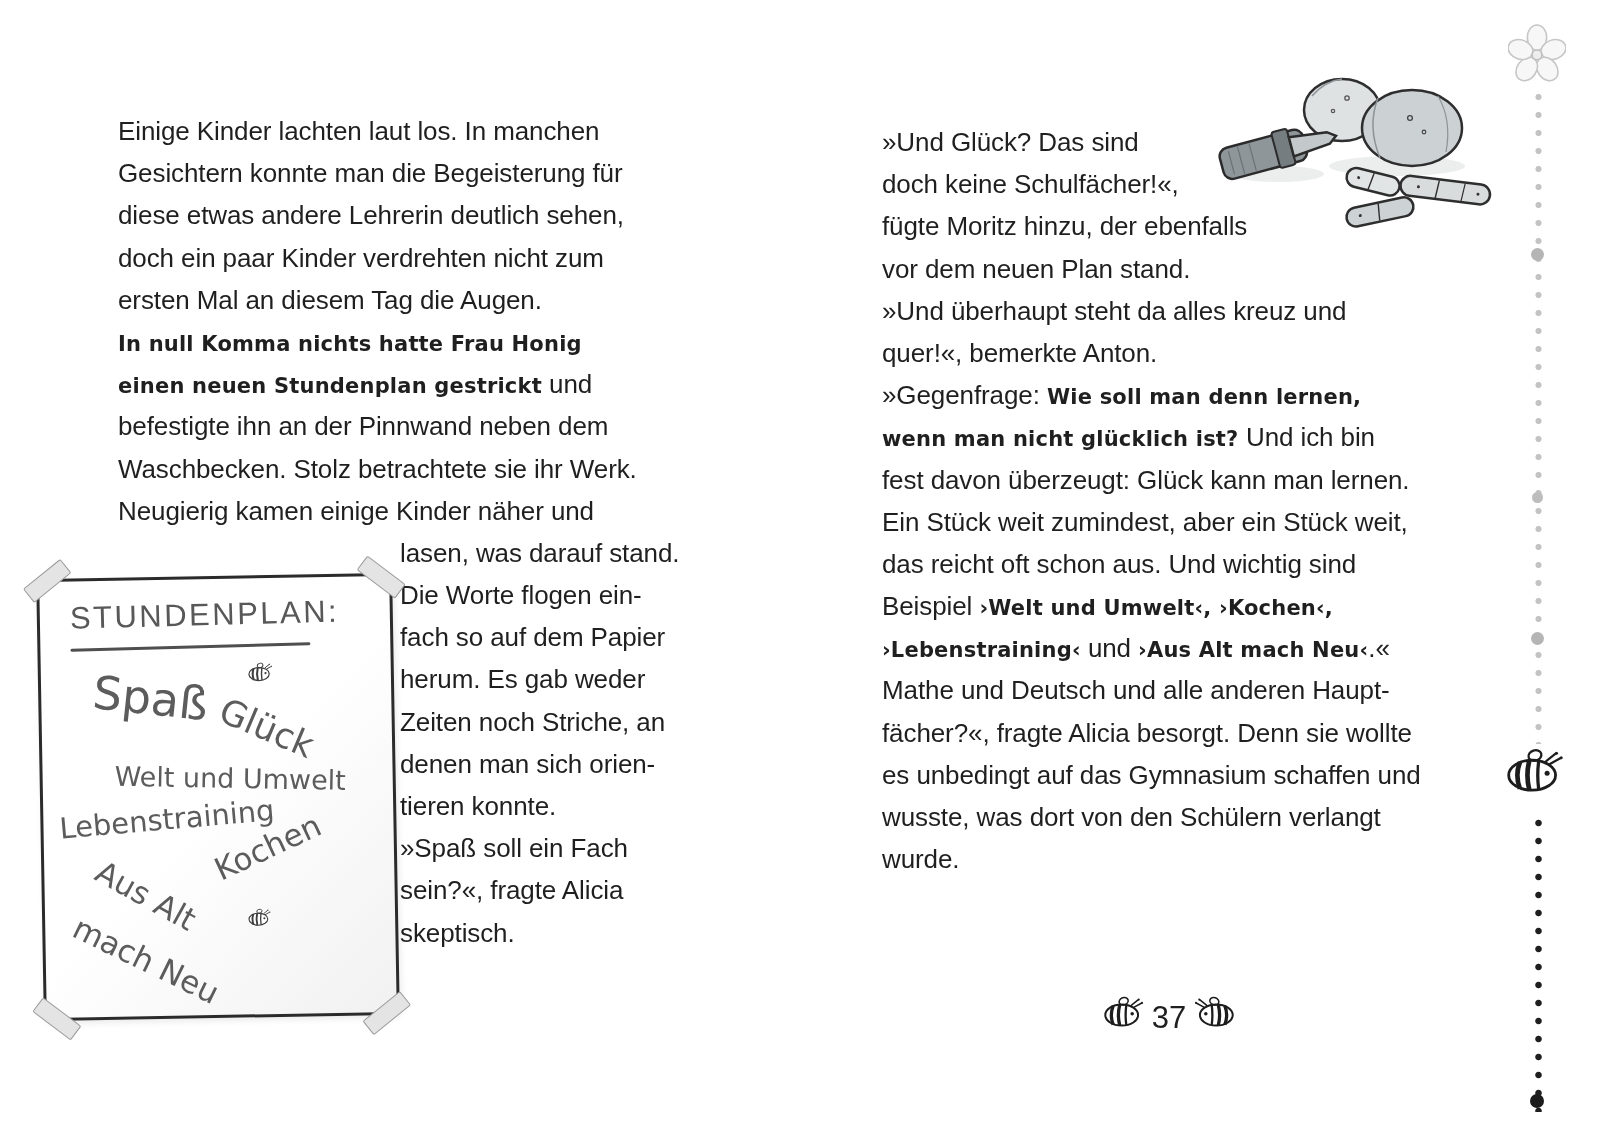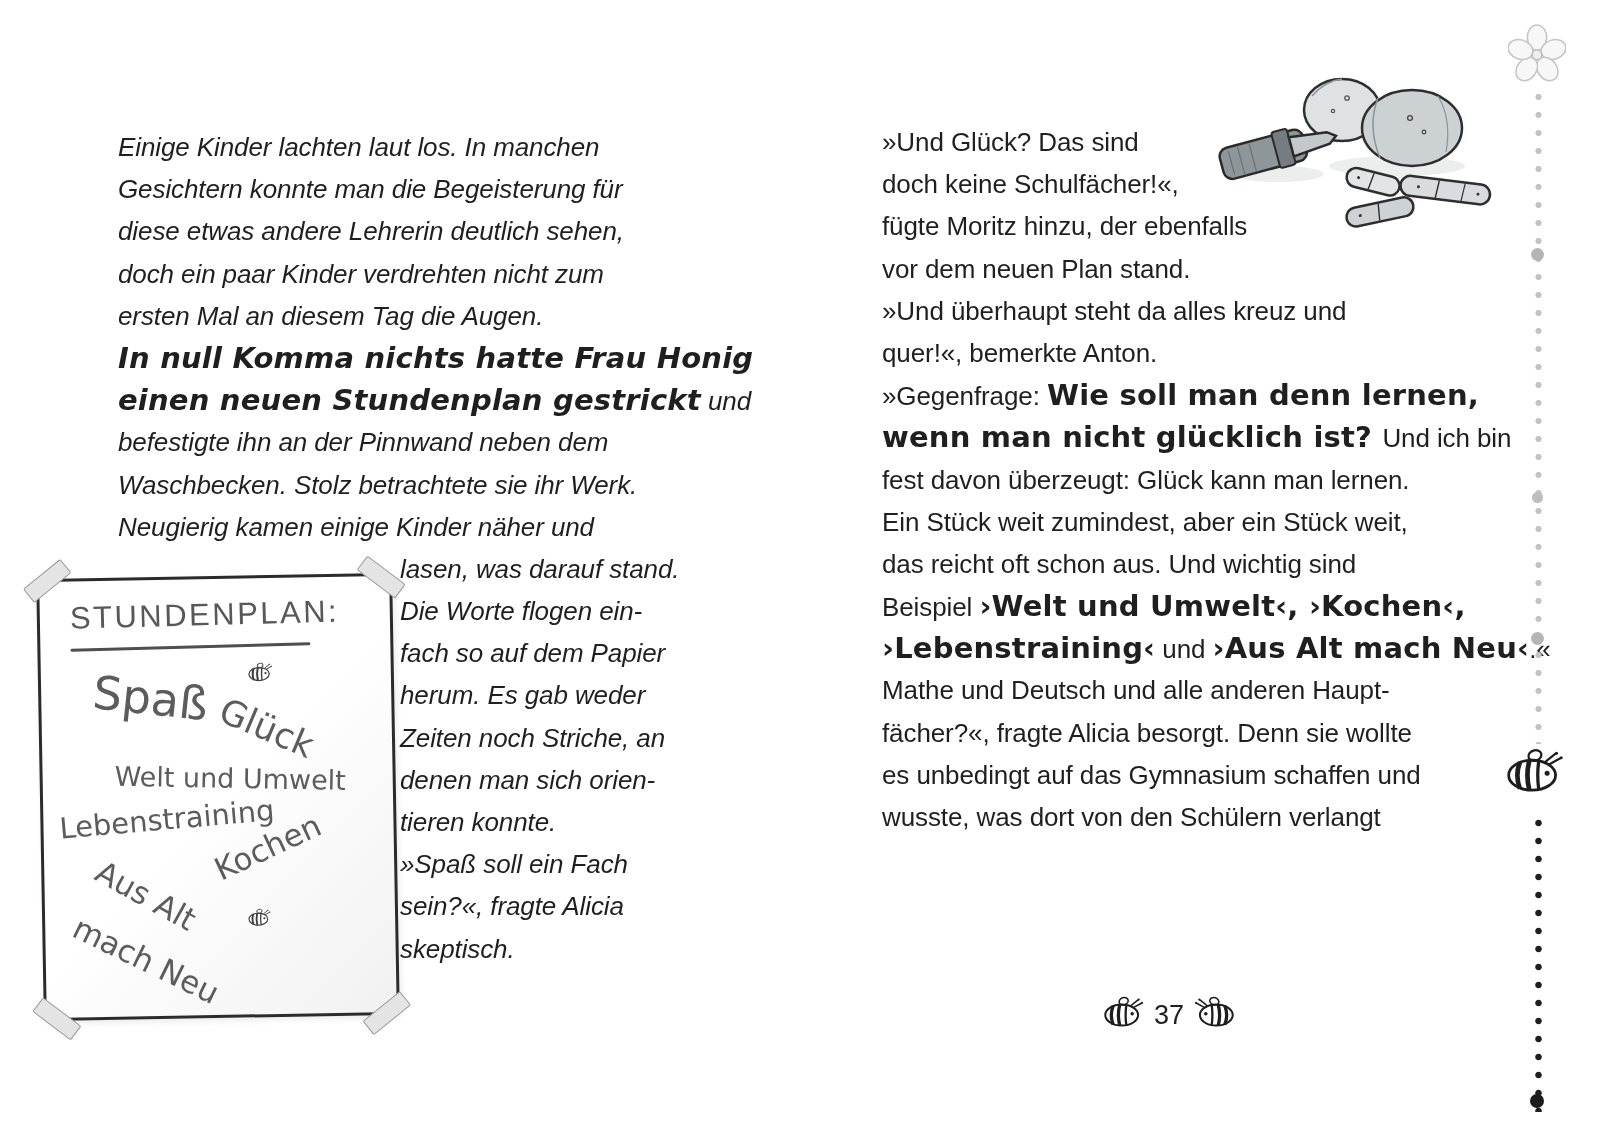--- a/index.html
+++ b/index.html
@@ -2,26 +2,26 @@
 <html><head>
 <meta charset="utf-8">
 <style>
   html,body{margin:0;padding:0;}
   body{width:1600px;height:1131px;background:#ffffff;position:relative;overflow:hidden;
        font-family:"Liberation Sans",sans-serif;color:#1f1f1f;}
   .abs{position:absolute;}
 
   
   .text-col{position:absolute;}
-  .left-col{left:118px;top:126px;width:570px;font-style:italic;}
+  .left-col{left:118px;top:110px;width:570px;}
   .right-col{left:882px;top:121px;width:590px;}
   .line{height:42.2px;white-space:nowrap;font-size:26px;line-height:42px;letter-spacing:-0.1px;}
   .line.indent{margin-left:282px;}
   .run{font-family:"Liberation Sans",sans-serif;}
-  .run-bold{font-family:"DejaVu Sans",sans-serif;font-weight:700;font-size:29px;letter-spacing:0.2px;}
+  .run-bold{font-family:"DejaVu Sans",sans-serif;font-weight:700;font-size:21px;letter-spacing:0.2px;}
 
   
   .poster{left:40px;top:576px;width:350px;height:436px;
           border:3px solid #2b2b2b;border-radius:7px;
           background:linear-gradient(135deg,#ffffff 50%,#f1f1f1 100%);
           transform:rotate(-1deg);box-shadow:2px 3px 6px rgba(0,0,0,0.08);}
   .tape{position:absolute;width:46px;height:16px;background:#e4e4e4;border:1.5px solid #9b9b9b;border-radius:2px;}
   .tape-tl{left:-16px;top:-10px;transform:rotate(-38deg);}
   .tape-tr{right:-16px;top:-8px;transform:rotate(38deg);}
   .tape-bl{left:-14px;bottom:-10px;transform:rotate(38deg);}
@@ -53,21 +53,21 @@
   .big-dot{border-radius:50%;}
   .bd1{left:1531px;top:248px;width:13px;height:13px;background:#b5b5b5;}
   .bd2{left:1532px;top:492px;width:11px;height:11px;background:#bdbdbd;}
   .bd3{left:1531px;top:632px;width:13px;height:13px;background:#b5b5b5;}
   .bd4{left:1530px;top:1094px;width:14px;height:14px;background:#1c1c1c;}
   .edge-bee{left:1504px;top:748px;width:60px;}
 
   
   .footer-bee-left{left:1102px;top:996px;width:42px;}
   .footer-bee-right{left:1194px;top:996px;width:42px;transform:scaleX(-1);}
-  .page-num{left:1146px;top:1000px;width:46px;text-align:center;font-size:27px;color:#1f1f1f;}
+  .page-num{left:1146px;top:1000px;width:46px;text-align:center;font-size:31px;color:#1f1f1f;}
 
   .pebbles{left:1212px;top:70px;width:292px;height:162px;}
 </style>
 </head>
 <body>
 
 <svg width="0" height="0" style="position:absolute" aria-hidden="true">
   <symbol id="bee" viewBox="0 0 64 48">
     <ellipse cx="30" cy="29" rx="25" ry="16" fill="#ffffff" stroke="#1d1d1d" stroke-width="3"></ellipse>
     <path d="M17 15 Q11.5 29 17 43.5" fill="none" stroke="#1d1d1d" stroke-width="5"></path>
@@ -148,20 +148,21 @@
     <div class="line"><span class="run-bold">wenn man nicht glücklich ist? </span><span class="run">Und ich bin</span></div>
     <div class="line"><span class="run">fest davon überzeugt: Glück kann man lernen.</span></div>
     <div class="line"><span class="run">Ein Stück weit zumindest, aber ein Stück weit,</span></div>
     <div class="line"><span class="run">das reicht oft schon aus. Und wichtig sind</span></div>
     <div class="line"><span class="run">Beispiel </span><span class="run-bold">›Welt und Umwelt‹, ›Kochen‹,</span></div>
     <div class="line"><span class="run-bold">›Lebenstraining‹</span><span class="run"> und </span><span class="run-bold">›Aus Alt mach Neu‹</span><span class="run">.«</span></div>
     <div class="line"><span class="run">Mathe und Deutsch und alle anderen Haupt-</span></div>
     <div class="line"><span class="run">fächer?«, fragte Alicia besorgt. Denn sie wollte</span></div>
     <div class="line"><span class="run">es unbedingt auf das Gymnasium schaffen und</span></div>
     <div class="line"><span class="run">wusste, was dort von den Schülern verlangt</span></div>
+    <div class="line"><span class="run">wurde.</span></div>
   </div>
 
 <svg class="abs pebbles" viewBox="0 0 292 162">
   <ellipse cx="185" cy="96" rx="68" ry="10" fill="#ecesee" opacity="0"></ellipse>
   <ellipse cx="185" cy="96" rx="68" ry="10" fill="#eceeee"></ellipse>
   <ellipse cx="66" cy="104" rx="46" ry="8" fill="#eceeee"></ellipse>
 
   <ellipse cx="130" cy="40" rx="38" ry="31" fill="#dfe2e3" stroke="#2e2e2e" stroke-width="2.5"></ellipse>
   <path d="M100 26 Q113 11 130 9" fill="none" stroke="#8d9396" stroke-width="1.5"></path>
   <circle cx="135" cy="28" r="2.2" fill="none" stroke="#555" stroke-width="1.3"></circle>

